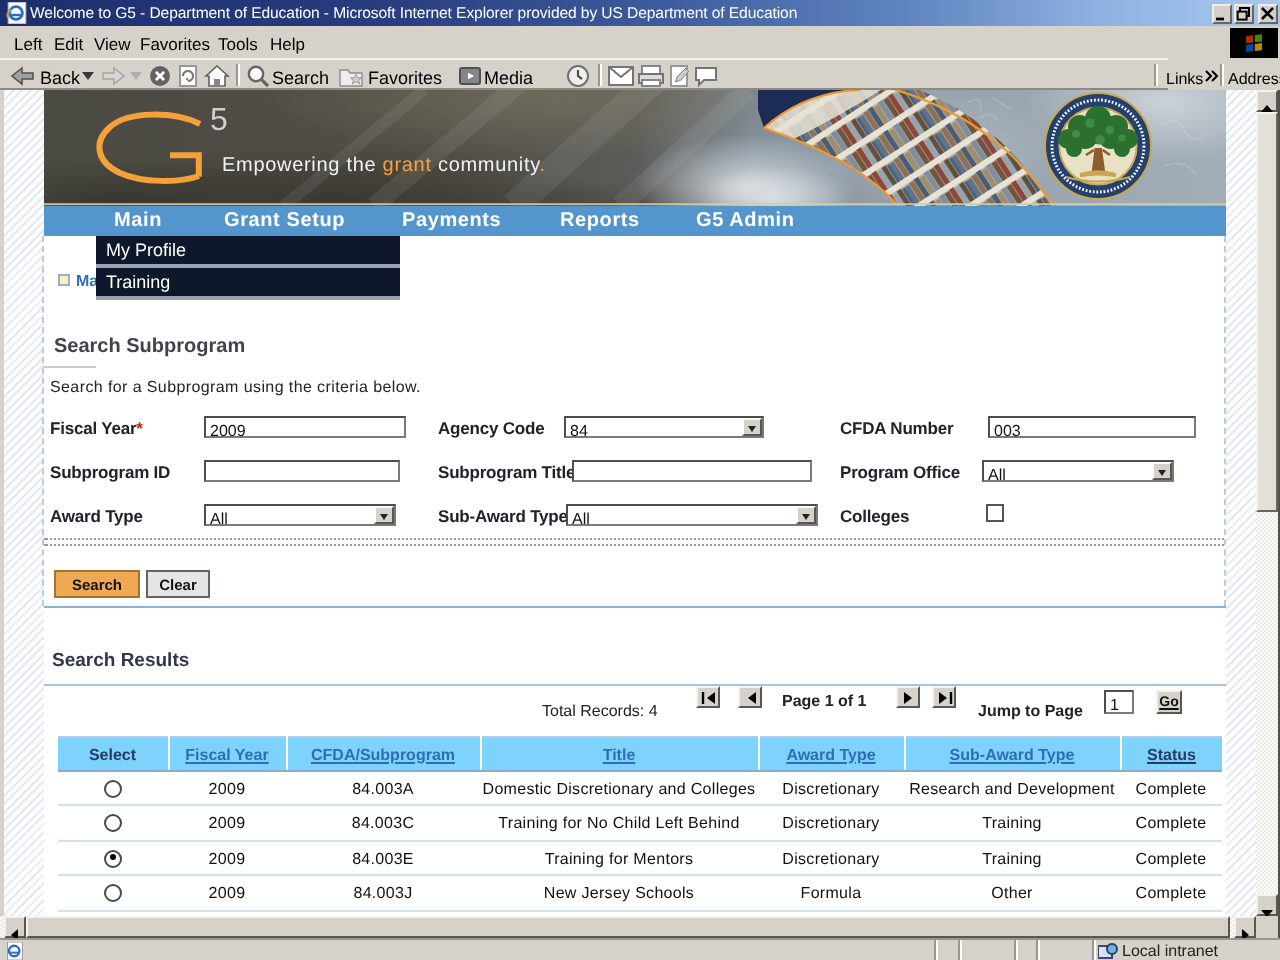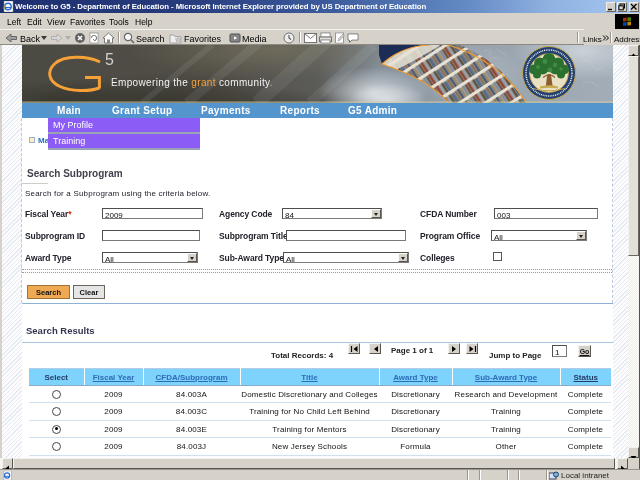--- a/index.html
+++ b/index.html
@@ -3,21 +3,21 @@
 <meta charset="utf-8">
 <style>
   * { margin:0; padding:0; box-sizing:border-box; }
   html,body { width:640px; height:480px; overflow:hidden; }
   body { font-family:"Liberation Sans", sans-serif; position:relative; background:#d6d2ca; }
   .abs { position:absolute; }
 
   
   #titlebar { left:0; top:0; width:640px; height:13px;
     background:linear-gradient(90deg,#1d2e6e 0%,#283d7e 30%,#3d5c9e 52%,#6288c2 72%,#8fb2e2 86%,#a8c8f0 100%); }
-  #titletext { left:15px; top:2px; font-size:7.8px; font-weight:bold; color:#fff; white-space:nowrap; letter-spacing:-0.05px; }
+  #titletext { left:15px; top:2px; font-size:7.8px; font-weight:normal; color:#fff; white-space:nowrap; letter-spacing:-0.05px; }
   .winbtn { top:2px; width:10px; height:10px; background:#d4d0c8; border:1px solid; border-color:#f0ede6 #6a665e #6a665e #f0ede6; line-height:0; }
   .winbtn svg { display:block; }
 
   
   #menubar { left:0; top:13px; width:640px; height:16px; background:#d6d2ca; }
   #menubar span { position:absolute; top:4px; font-size:8.5px; color:#000; }
   #throbber { left:615px; top:14px; width:24px; height:15px; background:#000; }
 
   
   #toolbar { left:0; top:29px; width:584px; height:16px; background:#d6d2ca; border-top:1px solid #f4f2ee; border-bottom:1px solid #8e8a82; }
@@ -29,21 +29,21 @@
   #viewport { left:2px; top:45px; width:637px; height:413px; overflow:hidden;
      background:
        repeating-linear-gradient(135deg, rgba(175,188,218,0.3) 0 1px, rgba(255,255,255,0) 1px 3px),
        #fdfdfd; }
   #content { position:absolute; left:20px; top:0; width:591px; height:413px; background:#ffffff; }
 
   
   #navbar { left:0px; top:58px; width:591px; height:15px; background:#5495cd; }
   #navbar b { position:absolute; top:2px; font-size:10px; font-weight:bold; color:#fff; letter-spacing:0.3px; }
   #dropdown { left:26px; top:73px; width:152px; }
-  .dditem { height:16px; background:#8b5cf6; color:#fff; font-size:9px; padding:2px 0 0 5px; border-bottom:2px solid #9aa2b6; }
+  .dditem { height:16px; background:#0f172a; color:#fff; font-size:9px; padding:2px 0 0 5px; border-bottom:2px solid #9aa2b6; }
   .dditem.first { background:#1a5898; }
   .dditem.last { border-bottom:none; }
 
   
   .lbl { position:absolute; font-size:8.5px; letter-spacing:-0.1px; font-weight:bold; color:#22222c; white-space:nowrap; }
   .txt { position:absolute; font-size:8px; letter-spacing:0.2px; color:#22222c; white-space:nowrap; }
   .tb { position:absolute; height:11px; border:1px solid #7a7a7a; border-top-color:#4e4e4e; border-left-color:#4e4e4e; background:#fff; font-size:8px; color:#111; padding:2px 0 0 2px; }
   .sel { position:absolute; height:11px; background:#fff; border:1px solid #7a7a7a; border-top-color:#4e4e4e; border-left-color:#4e4e4e; font-size:8px; color:#111; padding:2px 0 0 2px; }
   .sel i { position:absolute; top:0px; right:0px; width:10px; height:9px; background:#d6d2ca; border:1px solid; border-color:#fff #5a5650 #5a5650 #fff; font-style:normal; }
   .sel i:after { content:""; position:absolute; left:1.5px; top:3px; border:2.8px solid transparent; border-top:3.8px solid #222; }
@@ -361,21 +361,21 @@
       <div class="abs" style="left:0;top:224px;width:590px;height:4px;border-top:1px dotted #999;border-bottom:1px dotted #999;"></div>
 
       <div id="btnSearch" class="btn">Search</div>
       <div id="btnClear" class="btn">Clear</div>
 
       <div class="abs" style="left:0;top:258px;width:591px;border-top:1px solid #8cb2d8;"></div>
 
       <div class="abs" style="left:4px;top:280px;font-size:9.5px;font-weight:bold;color:#33364f;">Search Results</div>
       <div class="abs" style="left:0;top:297px;width:591px;border-top:1px solid #a9c4de;"></div>
 
-      <div class="abs" style="left:249px;top:306px;font-size:8px;font-weight:bold;color:#222;">Total Records: 4</div>
+      <div class="abs" style="left:249px;top:306px;font-size:8px;font-weight:normal;color:#222;">Total Records: 4</div>
       <div class="pgbtn" style="left:326px;">
           <svg width="9" height="8" viewBox="0 0 9 8">
             <path d="M1.5 1 V7" stroke="#000" stroke-width="1.2"></path>
             <path d="M7.5 1 L3.5 4 L7.5 7 Z" fill="#000"></path>
           </svg>
         </div>
       <div class="pgbtn" style="left:347px;">
           <svg width="9" height="8" viewBox="0 0 9 8">
             <path d="M7 1 L3 4 L7 7 Z" fill="#000"></path>
           </svg>

